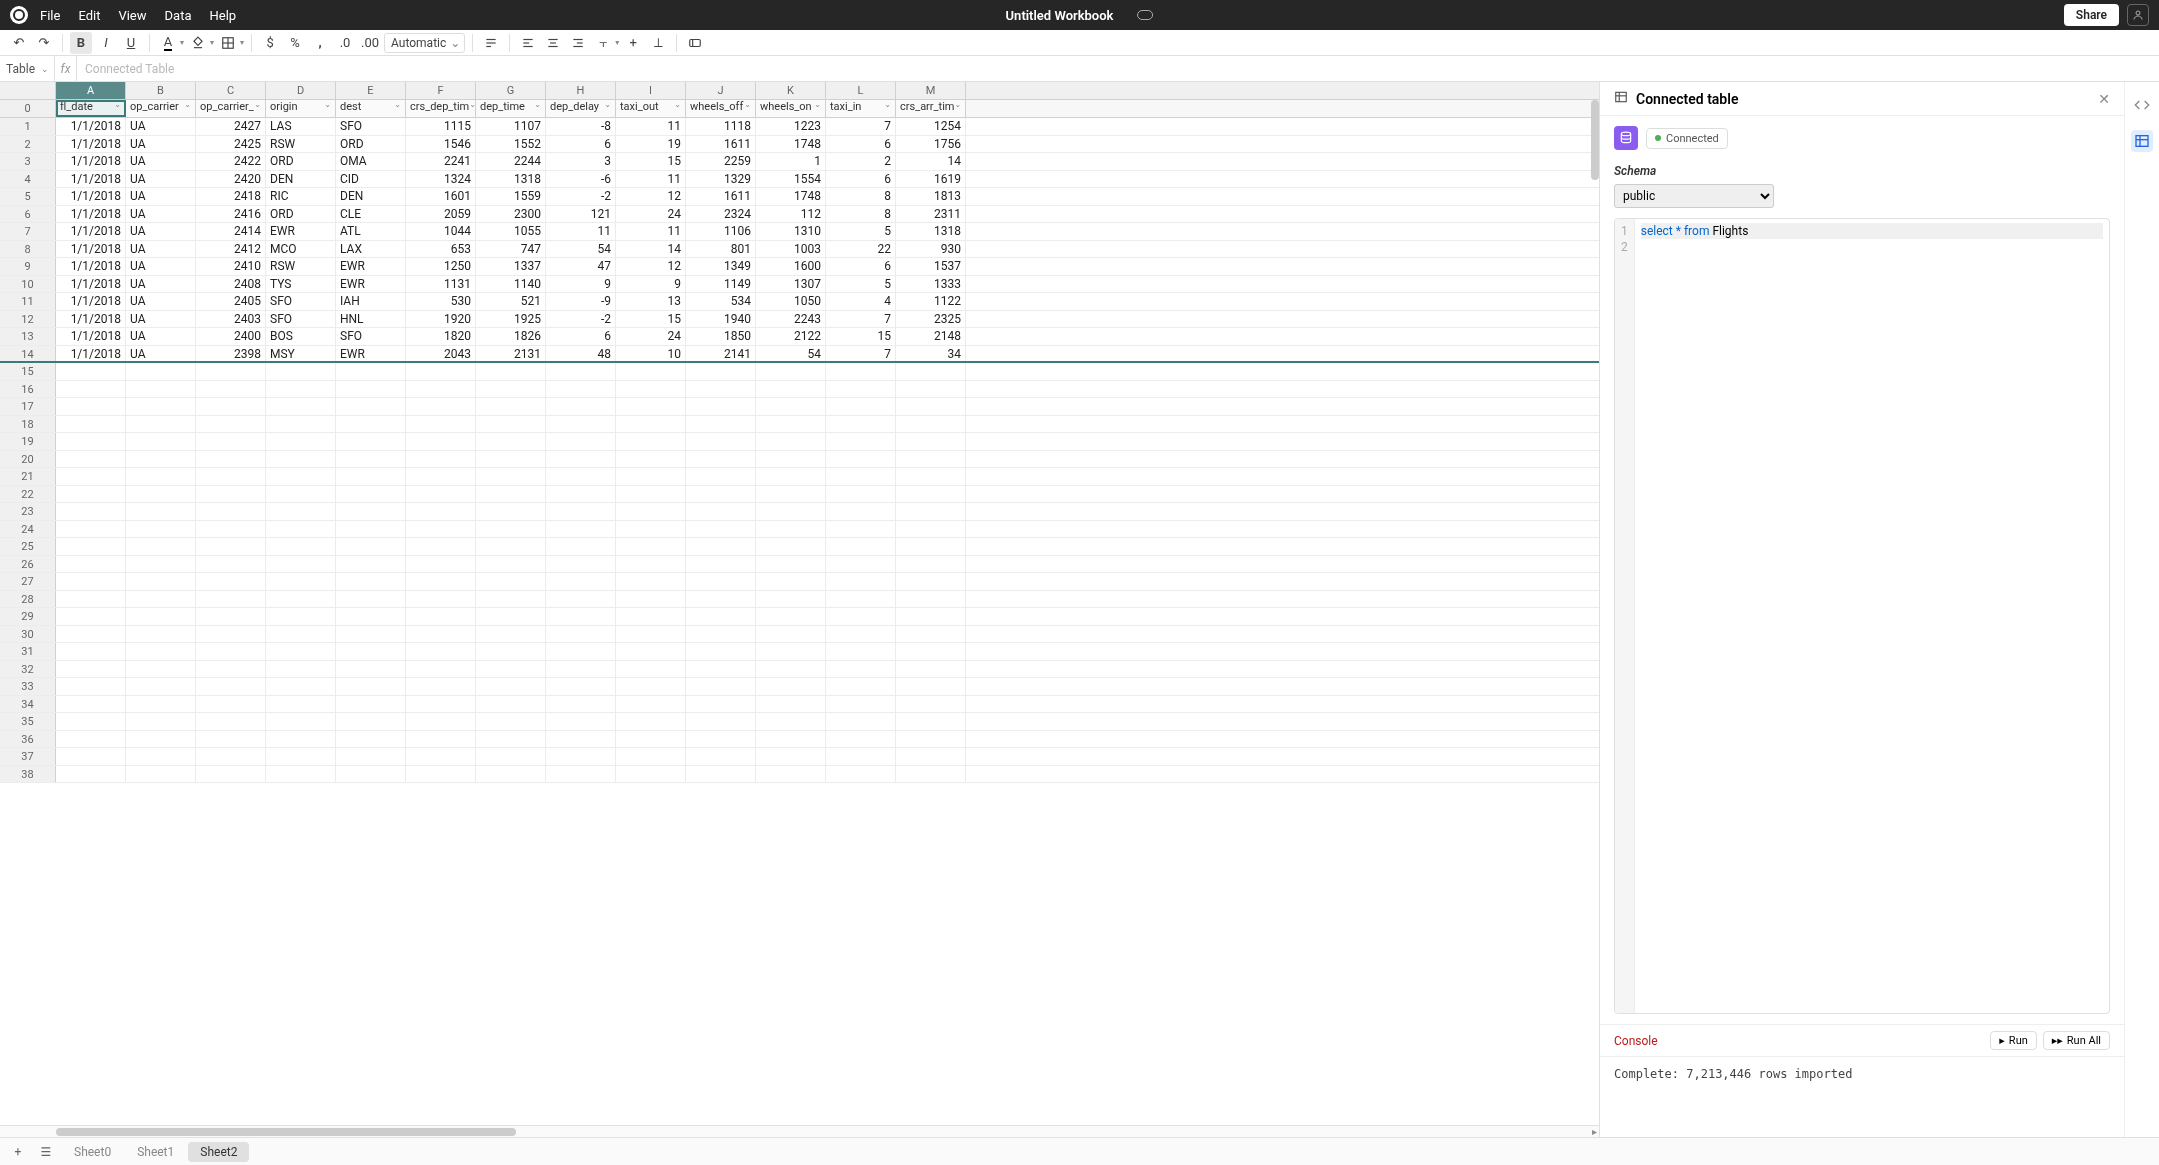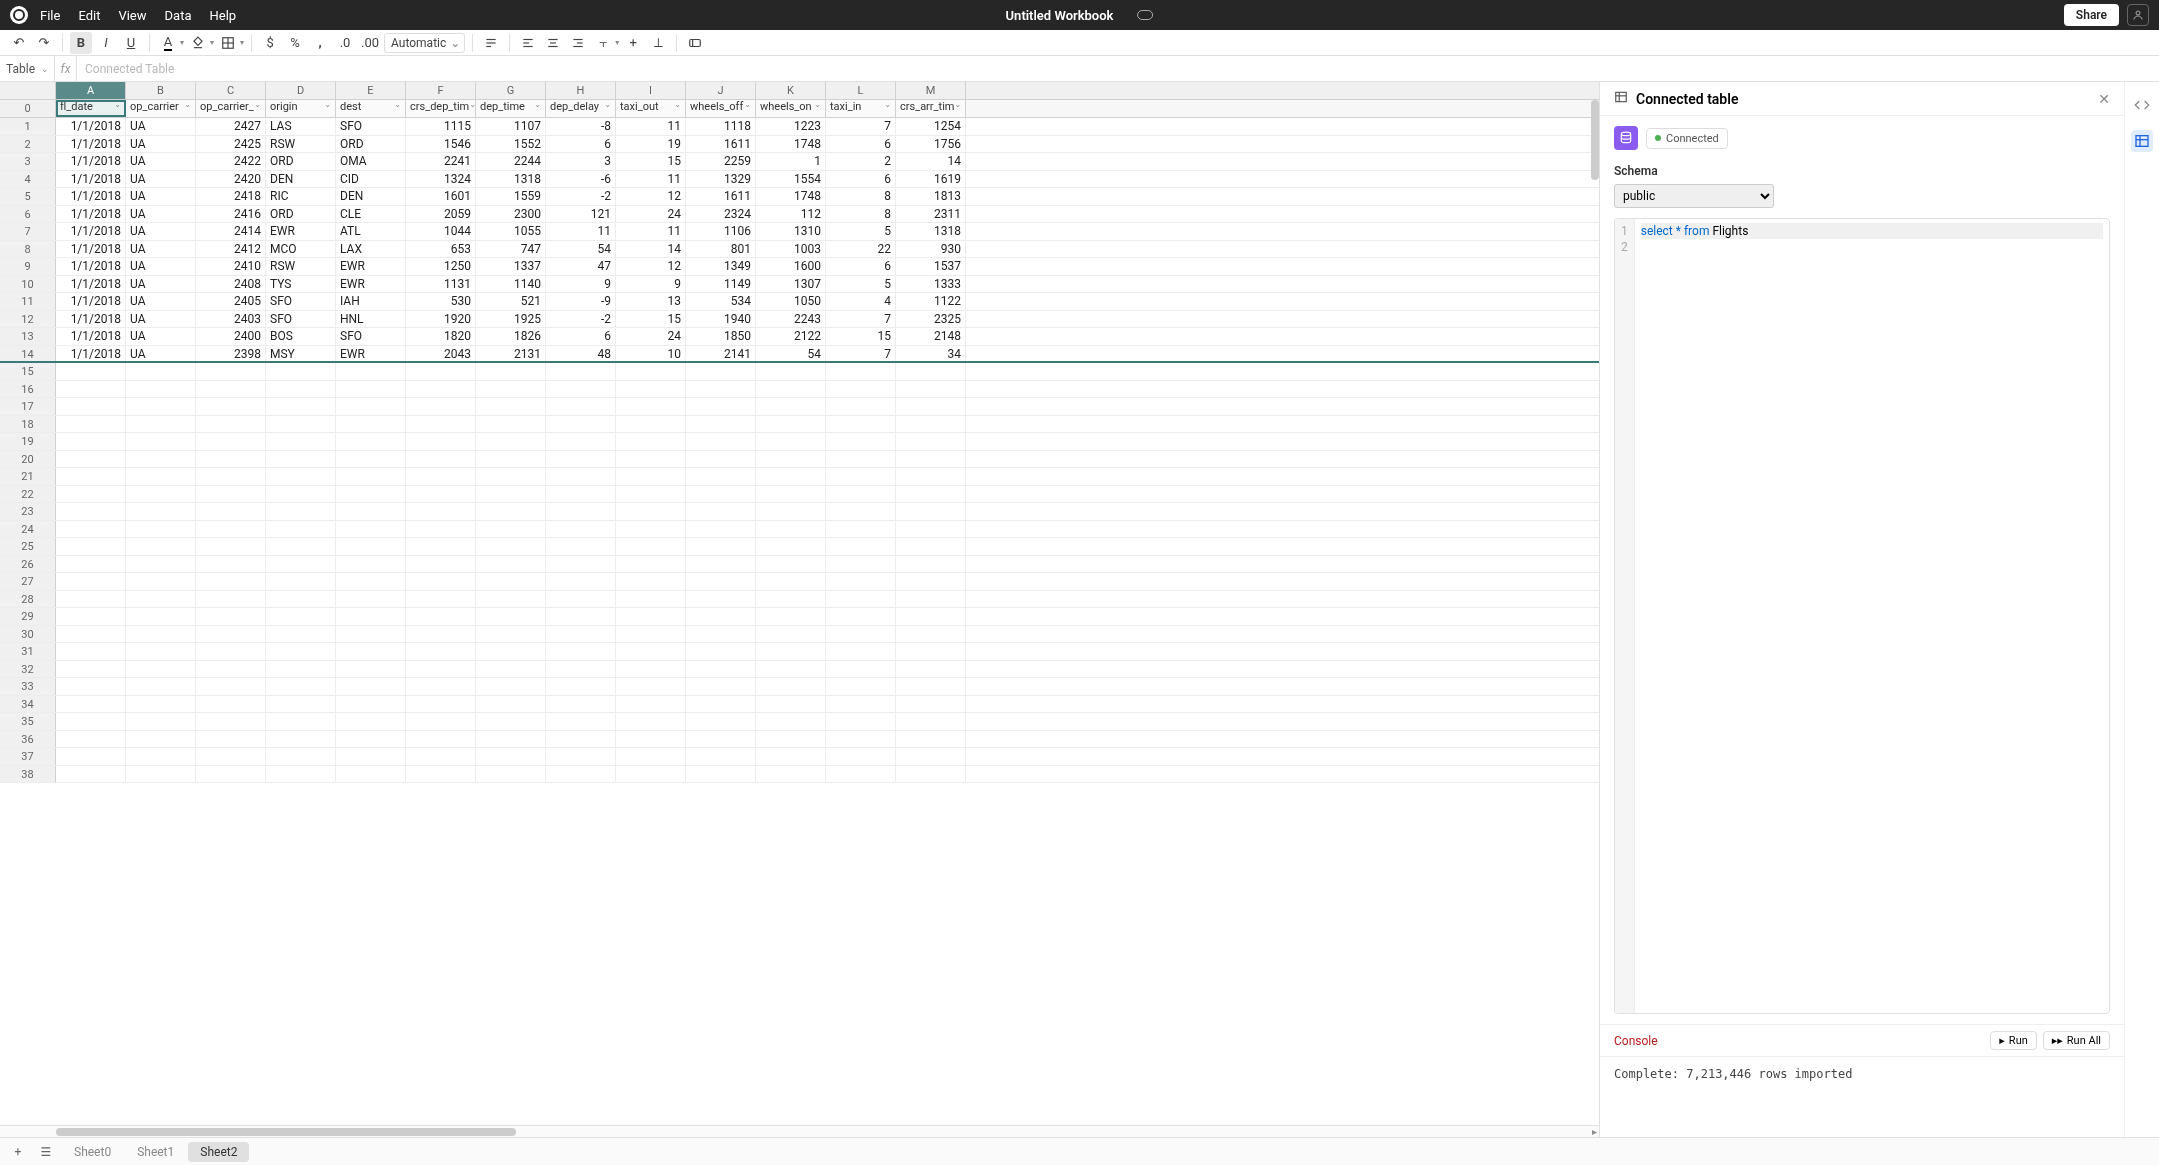--- a/index.html
+++ b/index.html
@@ -59,21 +59,21 @@
 
 .rp-header { display: flex; align-items: center; gap: 8px; padding: 8px 14px; border-bottom: 1px solid #eee; }
 .rp-header .icon { font-size: 14px; color: #555; }
 .rp-header .title { font-weight: 600; font-size: 14px; flex: 1; }
 .rp-header .close { font-size: 14px; color: #888; cursor: pointer; }
 .rp-toolbar { display: flex; align-items: center; gap: 8px; padding: 10px 14px; }
 .rp-toolbar .db-icon { width: 24px; height: 24px; background: #8a5cf0; border-radius: 4px; display: flex; align-items: center; justify-content: center; color: #fff; font-size: 12px; }
 .rp-toolbar .conn-badge { border: 1px solid #ddd; border-radius: 4px; padding: 3px 8px; font-size: 11px; display: flex; align-items: center; gap: 5px; color: #555; }
 .rp-toolbar .conn-badge .dot { width: 6px; height: 6px; background: #4caf50; border-radius: 50%; }
 .rp-schema { padding: 4px 14px 10px; }
-.rp-schema .lbl { font-size: 12px; font-weight: 600; color: #333; margin-bottom: 6px; }
+.rp-schema .lbl { font-size: 12px; font-weight: 600; color: #333; margin-bottom: 6px; font-style: italic; }
 .rp-schema select { width: 160px; height: 24px; border: 1px solid #ccc; border-radius: 3px; font-size: 12px; padding: 0 4px; }
 .code-area { flex: 1; margin: 0 14px 10px; border: 1px solid #e0e0e0; border-radius: 4px; display: flex; font-family: Menlo, Consolas, monospace; font-size: 12px; overflow: auto; background: #fff; }
 .code-gutter { background: #f5f5f5; color: #aaa; text-align: right; padding: 4px 6px; border-right: 1px solid #eee; user-select: none; }
 .code-gutter div { height: 16px; line-height: 16px; }
 .code-lines { padding: 4px 6px; flex: 1; }
 .code-lines .line { height: 16px; line-height: 16px; white-space: pre; }
 .code-lines .line.hl { background: #f0f0f0; }
 .kw { color: #0066cc; }
 .console-bar { display: flex; align-items: center; padding: 6px 14px; border-top: 1px solid #eee; border-bottom: 1px solid #eee; font-size: 12px; }
 .console-bar .lbl { flex: 1; color: #b91c1c; }

